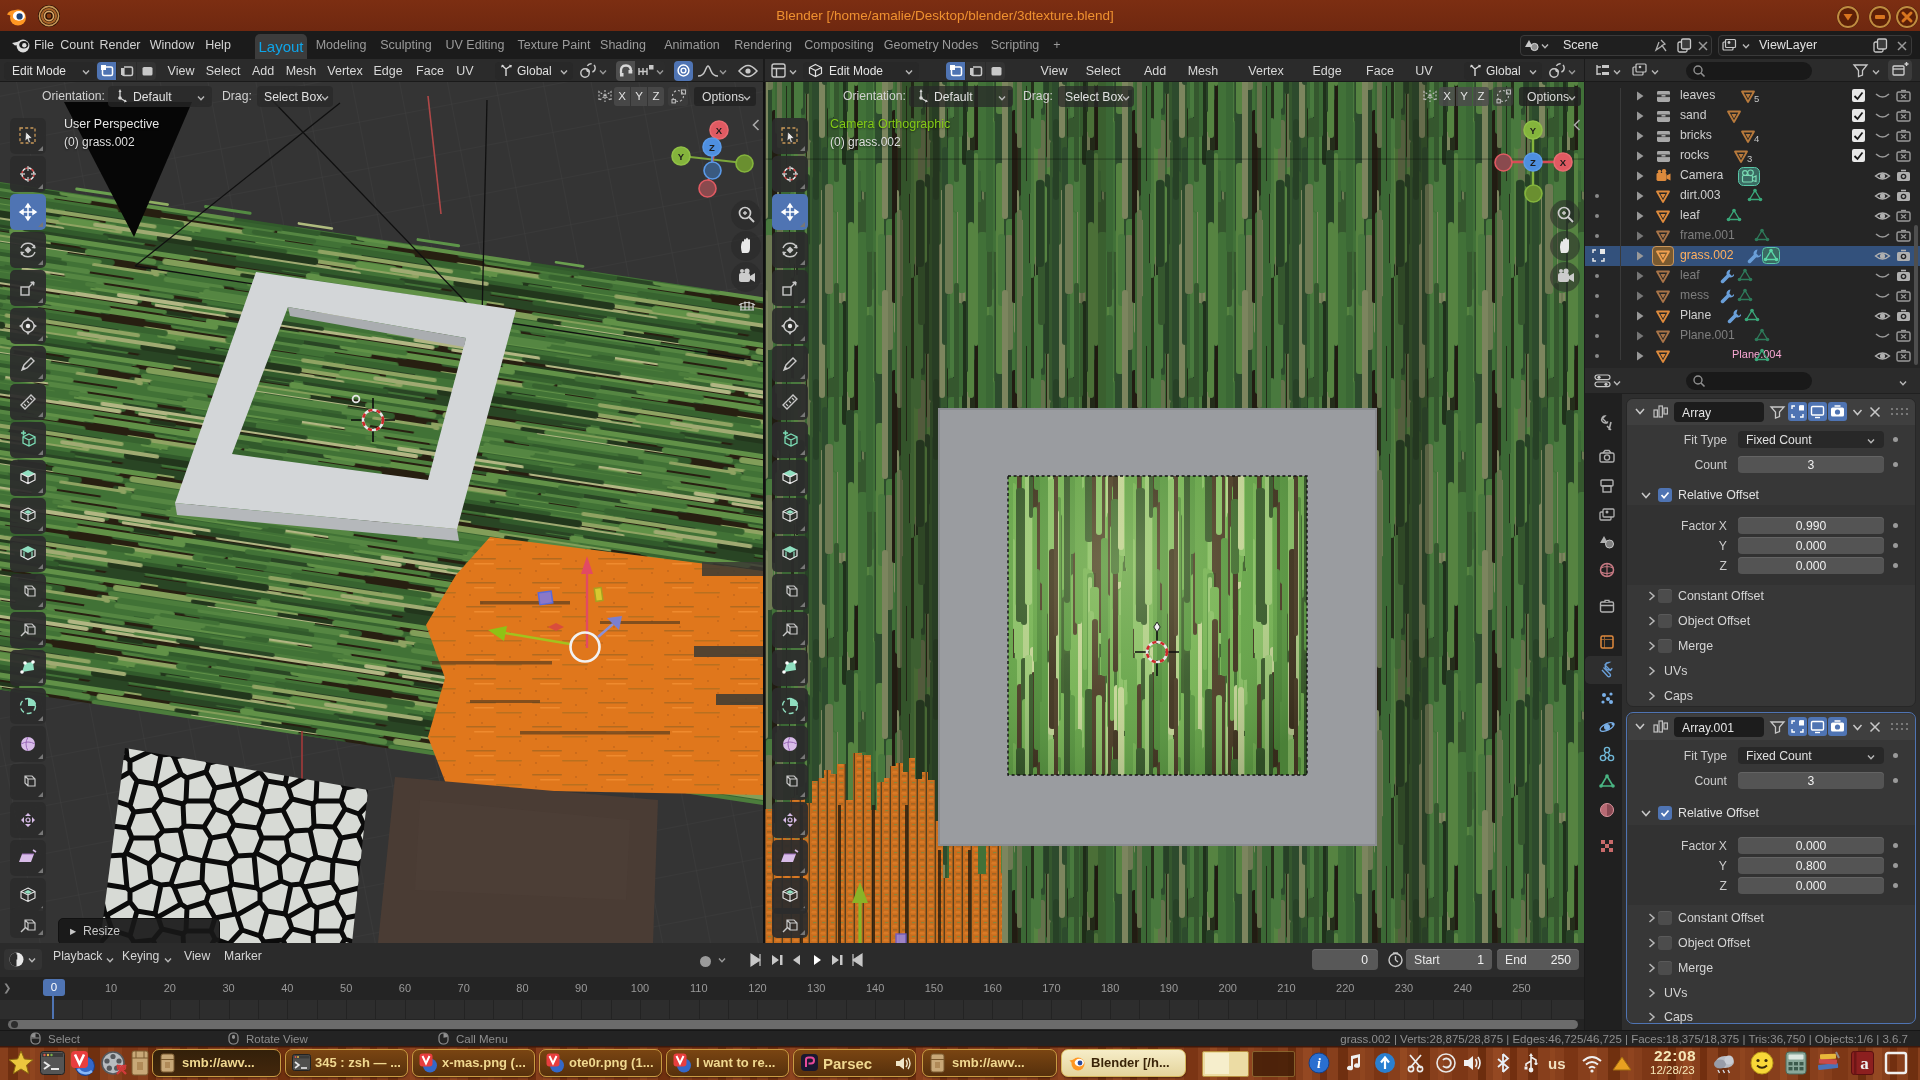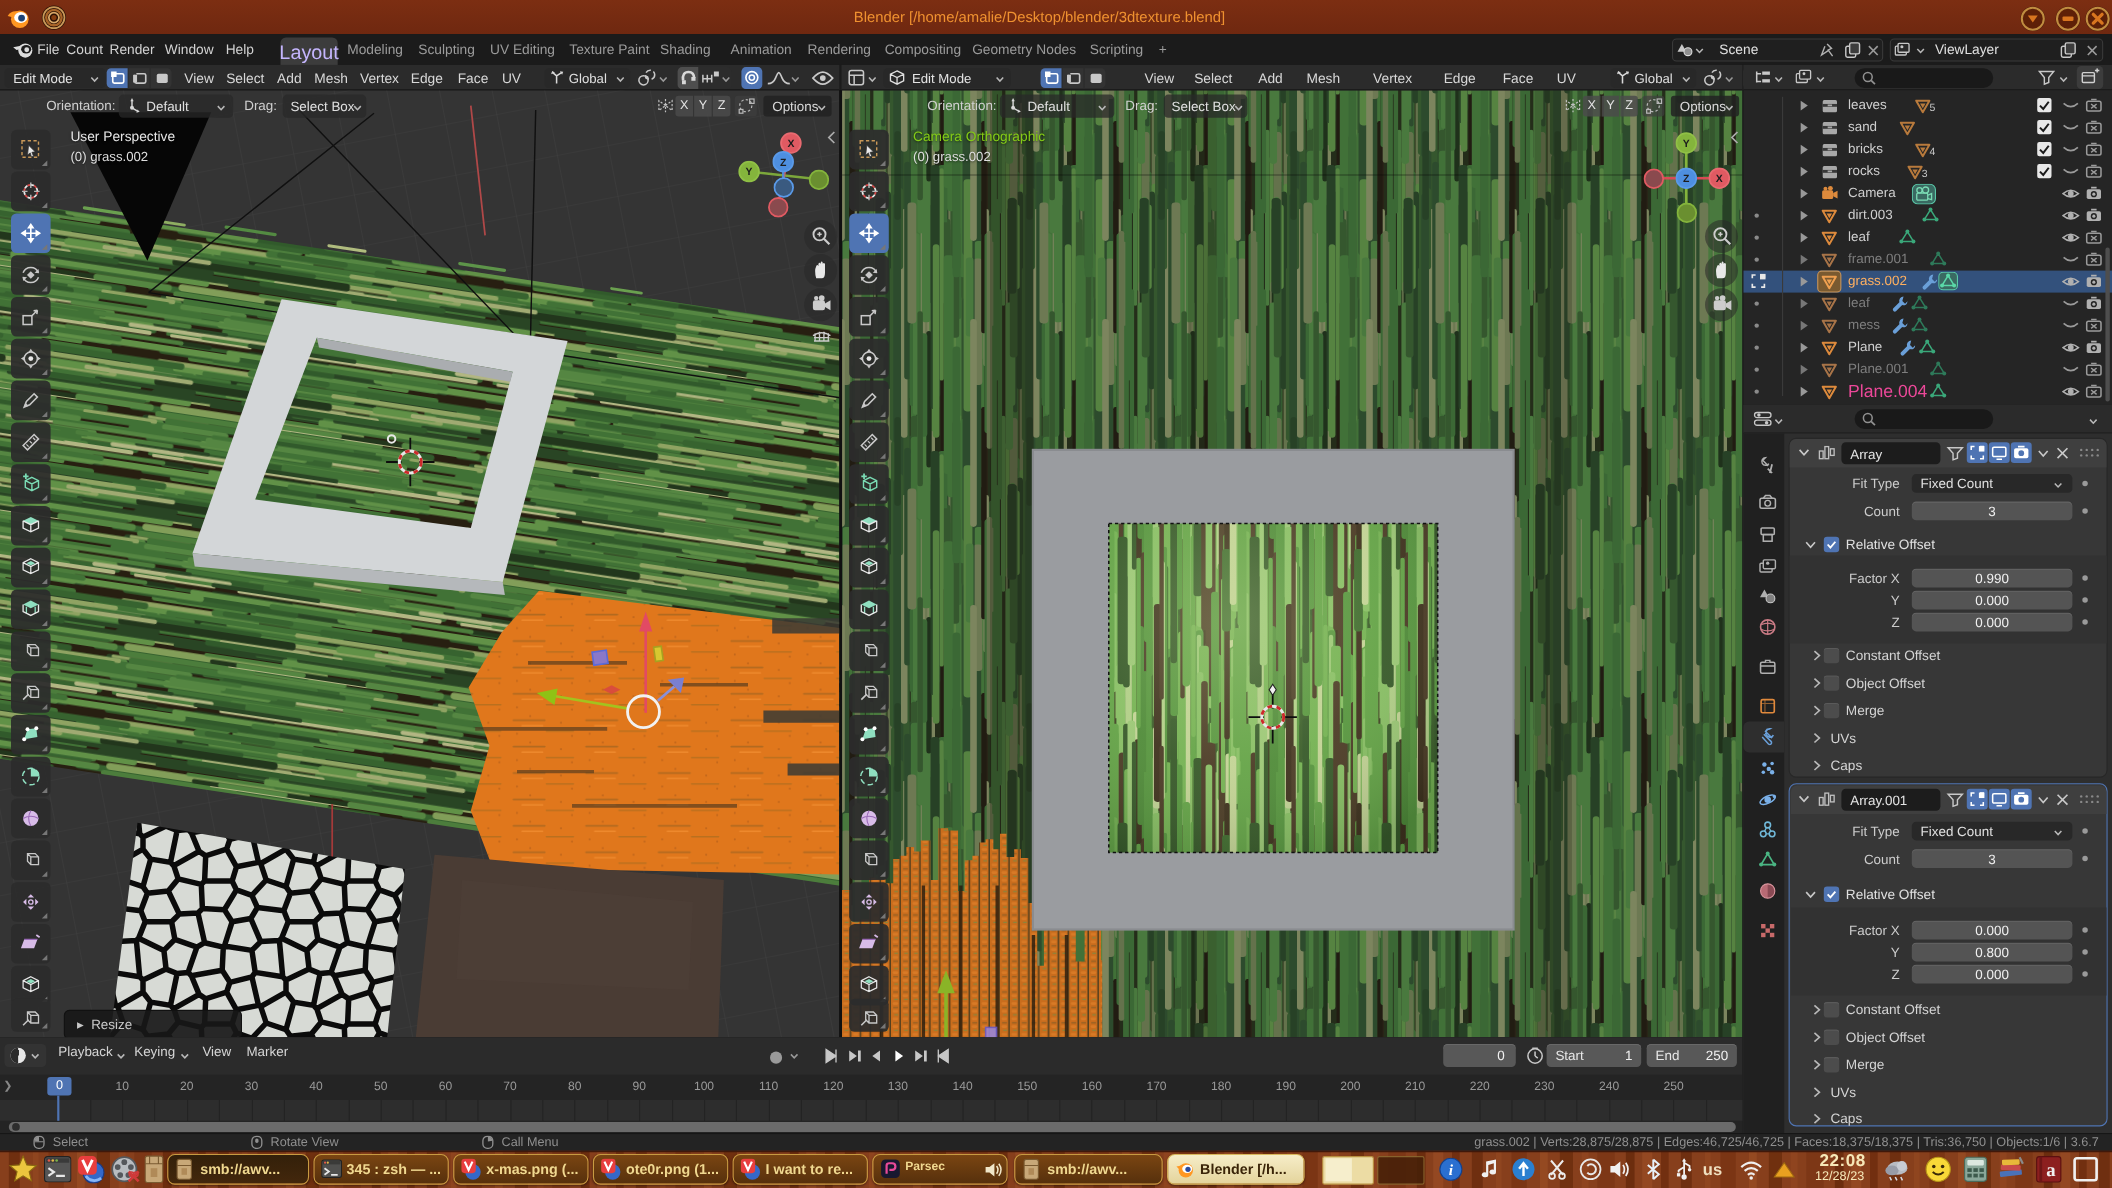--- a/index.html
+++ b/index.html
@@ -896,21 +896,21 @@
     <circle cx="12" cy="10" r="6.4" fill="#dcdcdc"></circle>
     <ellipse cx="12.8" cy="8.8" rx="4.6" ry="3.8" fill="#1b1b1b"></ellipse>
     <circle cx="13.3" cy="9.2" r="2.2" fill="#dcdcdc"></circle>
   </svg>
 <div class="t" style="left:44px;top:39px;font-size:12.5px;color:#d2d2d2;transform:translateX(-50%);">File</div>
 <div class="t" style="left:77px;top:39px;font-size:12.5px;color:#d2d2d2;transform:translateX(-50%);">Count</div>
 <div class="t" style="left:120px;top:39px;font-size:12.5px;color:#d2d2d2;transform:translateX(-50%);">Render</div>
 <div class="t" style="left:172px;top:39px;font-size:12.5px;color:#d2d2d2;transform:translateX(-50%);">Window</div>
 <div class="t" style="left:218px;top:39px;font-size:12.5px;color:#d2d2d2;transform:translateX(-50%);">Help</div>
 <div class="a" style="left:255px;top:34px;width:52px;height:25px;background:#3c3c3c;border-radius:5px 5px 0 0;"></div>
-<div class="t" style="left:281px;top:39px;font-size:18px;color:#c4b5fd;transform:translateX(-50%);">Layout</div>
+<div class="t" style="left:281px;top:39px;font-size:15px;color:#0ea5e9;transform:translateX(-50%);">Layout</div>
 <div class="t" style="left:341px;top:39px;font-size:12.5px;color:#9b9b9b;transform:translateX(-50%);">Modeling</div>
 <div class="t" style="left:406px;top:39px;font-size:12.5px;color:#9b9b9b;transform:translateX(-50%);">Sculpting</div>
 <div class="t" style="left:475px;top:39px;font-size:12.5px;color:#9b9b9b;transform:translateX(-50%);">UV Editing</div>
 <div class="t" style="left:554px;top:39px;font-size:12.5px;color:#9b9b9b;transform:translateX(-50%);">Texture Paint</div>
 <div class="t" style="left:623px;top:39px;font-size:12.5px;color:#9b9b9b;transform:translateX(-50%);">Shading</div>
 <div class="t" style="left:692px;top:39px;font-size:12.5px;color:#9b9b9b;transform:translateX(-50%);">Animation</div>
 <div class="t" style="left:763px;top:39px;font-size:12.5px;color:#9b9b9b;transform:translateX(-50%);text-align:right;">Rendering</div>
 <div class="t" style="left:839px;top:39px;font-size:12.5px;color:#9b9b9b;transform:translateX(-50%);">Compositing</div>
 <div class="t" style="left:931px;top:39px;font-size:12.5px;color:#9b9b9b;transform:translateX(-50%);">Geometry Nodes</div>
 <div class="t" style="left:1015px;top:39px;font-size:12.5px;color:#9b9b9b;transform:translateX(-50%);">Scripting</div>
@@ -1927,21 +1927,21 @@
     <path d="M6 6.5 l5 4 M11 6.5 l-5 4" stroke="#9a9a9a" stroke-width="1.3"></path>
   </svg>
 <div class="a" style="left:1595px;top:354px;width:4px;height:4px;border-radius:2px;background:#8a8a8a;"></div>
 <svg class="a" style="left:1634px;top:349px;" width="12" height="14" viewBox="0 0 12 14">
     <path d="M3 2.5 L9.5 7 L3 11.5 Z" fill="#999"></path>
   </svg>
 <svg class="a" style="left:1655px;top:349px;" width="16" height="15" viewBox="0 0 16 15">
     <path d="M2 2.5 H14 L8 13 Z" fill="none" stroke="#dd8a3c" stroke-width="1.8" stroke-linejoin="round"></path>
     <path d="M5.5 5 H10.5 L8 9.5 Z" fill="#dd8a3c"></path>
   </svg>
-<div class="t" style="left:1680px;top:349px;font-size:16px;color:#ec4899;">Plane.004</div>
+<div class="t" style="left:1732px;top:349px;font-size:11px;color:#f9a8d4;">Plane.004</div>
 <svg class="a" style="left:1753px;top:347px;" width="18" height="17" viewBox="0 0 18 17">
     <path d="M9 3.5 L14.5 12.5 H3.5 Z" fill="none" stroke="#3aa87a" stroke-width="1.4" stroke-linejoin="round"></path>
     <circle cx="9" cy="3.5" r="1.8" fill="#3aa87a"></circle>
     <circle cx="14.5" cy="12.5" r="1.8" fill="#3aa87a"></circle>
     <circle cx="3.5" cy="12.5" r="1.8" fill="#3aa87a"></circle>
   </svg>
 <svg class="a" style="left:1874px;top:348px;" width="17" height="16" viewBox="0 0 17 16">
     <path d="M1.5 8 Q8.5 2 15.5 8 Q8.5 14 1.5 8 Z" fill="none" stroke="#b0b0b0" stroke-width="1.4"></path>
     <circle cx="8.5" cy="8" r="2.6" fill="#b0b0b0"></circle>
   </svg>
@@ -2508,21 +2508,21 @@
     <circle cx="11" cy="12.5" r="7" fill="#3468c8"></circle>
     <rect x="0.5" y="0.5" width="13" height="13" rx="3" fill="#e83e3e"></rect>
     <path d="M3.5 3 L7 10.5 L10.5 3" stroke="#fff" stroke-width="2" fill="none"></path>
   </svg>
 <div class="t" style="left:696px;top:1056px;font-size:13px;color:#f0d890;font-weight:bold;">I want to re...</div>
 <div class="a" style="left:793px;top:1049px;width:123px;height:28px;background:linear-gradient(#7a4512,#56300c);border:1.5px solid #c89b42;border-radius:7px;box-shadow:0 1px 2px #0006;"></div>
 <svg class="a" style="left:800px;top:1053px;" width="19" height="20" viewBox="0 0 19 20">
     <rect x="1" y="1" width="17" height="17" rx="4" fill="#181830"></rect>
     <path d="M6 14 V6.5 Q6 4.5 8.5 4.5 H11 Q14 4.5 14 7.5 Q14 10.5 11 10.5 H8.5" stroke="#e84a9a" stroke-width="2" fill="none"></path>
   </svg>
-<div class="t" style="left:823px;top:1056px;font-size:11px;color:#f0d890;font-weight:bold;">Parsec</div>
+<div class="t" style="left:823px;top:1056px;font-size:15px;color:#f0d890;font-weight:bold;">Parsec</div>
 <svg class="a" style="left:895px;top:1056px;" width="16" height="15" viewBox="0 0 16 15">
     <path d="M1 5 h3.5 L9 1.5 V13.5 L4.5 10 H1 Z" fill="#f0e6c8"></path>
     <path d="M11 4 Q13.5 7.5 11 11 M13 2 Q17 7.5 13 13" stroke="#f0e6c8" stroke-width="1.4" fill="none"></path>
   </svg>
 <div class="a" style="left:922px;top:1049px;width:135px;height:28px;background:linear-gradient(#7a4512,#56300c);border:1.5px solid #c89b42;border-radius:7px;box-shadow:0 1px 2px #0006;"></div>
 <svg class="a" style="left:929px;top:1053px;" width="19" height="20" viewBox="0 0 19 20">
     <rect x="2" y="1" width="13" height="18" rx="2" fill="#c8a878" stroke="#7a5a30"></rect>
     <path d="M2 6.5 h13" stroke="#7a5a30"></path>
     <rect x="6" y="9" width="5" height="6" fill="#b08a58"></rect>
   </svg>

